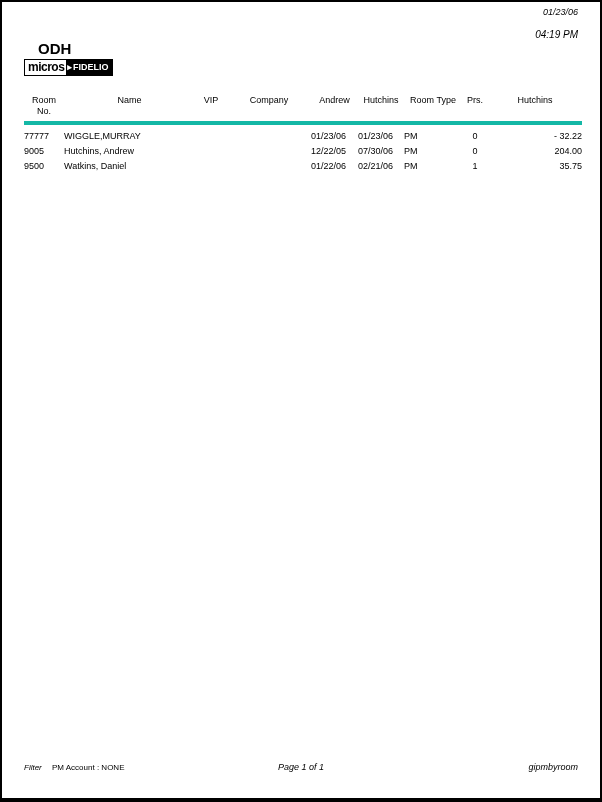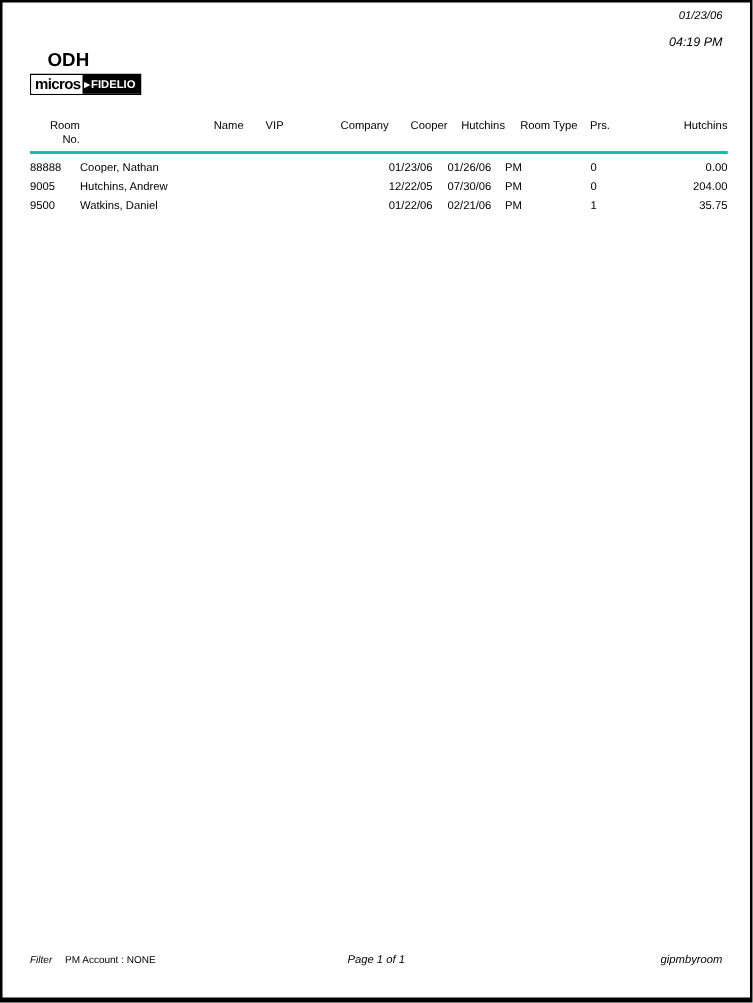--- a/index.html
+++ b/index.html
@@ -61,23 +61,23 @@
     font-style:italic; font-size:10px;
   }
 
   
   table.report {
     position:absolute; top:92px; left:22px;
     width:558px; border-collapse:collapse; table-layout:fixed;
     font-size:9px;
   }
   table.report th {
-    font-weight:normal; text-align:right; vertical-align:top;
+    font-weight:normal; text-align:center; vertical-align:top;
     padding:1px 0 3px 0;
-    border-bottom:2px solid #14b8a6;
+    border-bottom:4px solid #14b8a6;
     line-height:1.25;
   }
   table.report td {
     padding:2px 0 3.5px 0;
     overflow:hidden; white-space:nowrap;
     line-height:1.1;
   }
   table.report tbody tr:first-child td { padding-top:7px; }
   .col-room     { width:40px; }
   .col-name     { width:131px; }
@@ -136,38 +136,38 @@
       <col class="col-roomtype">
         <col class="col-prs">
         <col class="col-balance">
     </colgroup>
     <thead>
       <tr>
         <th class="col-room">Room No.</th>
         <th class="col-name">Name</th>
         <th class="col-vip">VIP</th>
         <th class="col-company">Company</th>
-        <th class="col-arrival">Cooper</th>
+        <th class="col-arrival">Andrew</th>
         <th class="col-departure">Hutchins</th>
         <th class="col-roomtype">Room Type</th>
         <th class="col-prs">Prs.</th>
         <th class="col-balance">Hutchins</th>
       </tr>
     </thead>
     <tbody>
         <tr>
-          <td class="col-room">88888</td>
-          <td class="col-name">Cooper, Nathan</td>
+          <td class="col-room">77777</td>
+          <td class="col-name">WIGGLE,MURRAY</td>
           <td class="col-vip"></td>
           <td class="col-company"></td>
           <td class="col-arrival">01/23/06</td>
-          <td class="col-departure">01/26/06</td>
+          <td class="col-departure">01/23/06</td>
           <td class="col-roomtype">PM</td>
           <td class="col-prs">0</td>
-          <td class="col-balance">0.00</td>
+          <td class="col-balance">- 32.22</td>
         </tr>
         <tr>
           <td class="col-room">9005</td>
           <td class="col-name">Hutchins, Andrew</td>
           <td class="col-vip"></td>
           <td class="col-company"></td>
           <td class="col-arrival">12/22/05</td>
           <td class="col-departure">07/30/06</td>
           <td class="col-roomtype">PM</td>
           <td class="col-prs">0</td>

